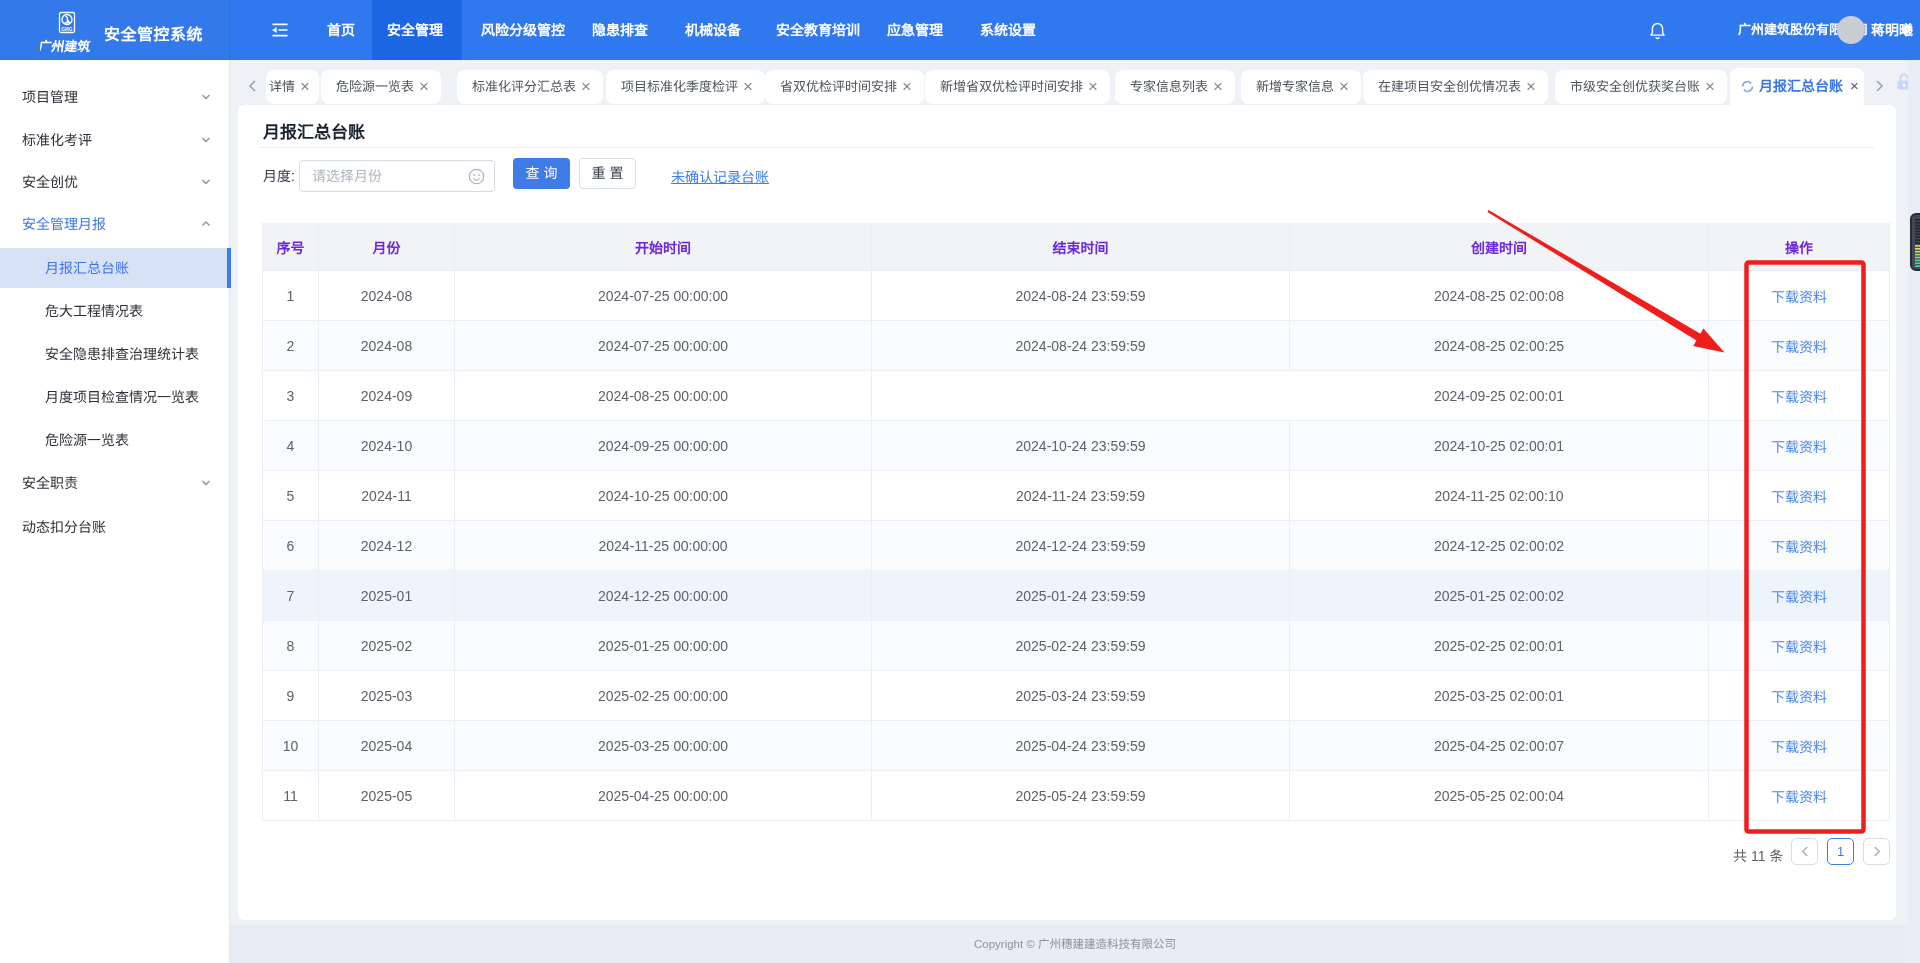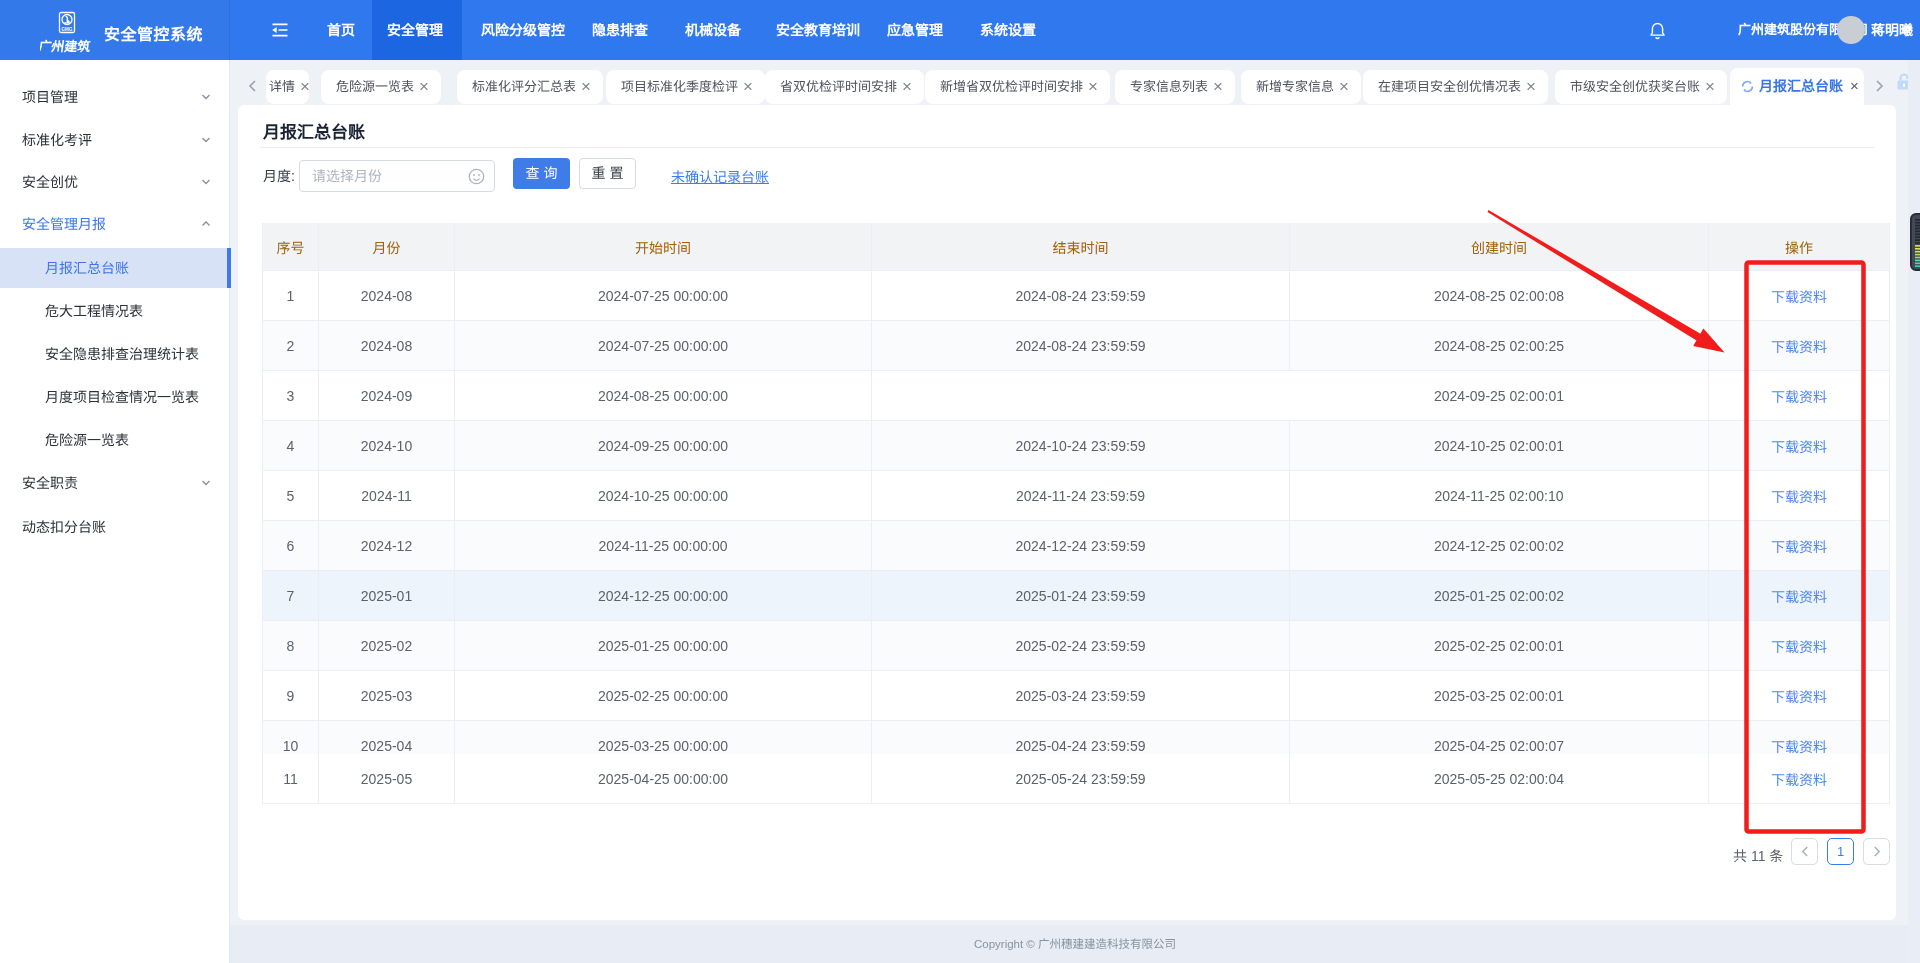--- a/index.html
+++ b/index.html
@@ -46,21 +46,21 @@
 .btnr{position:absolute;left:341px;top:53px;width:57px;height:31px;background:#fff;border:1px solid #d6dae1;border-radius:4px;
   color:#3a414c;font-size:14px;text-align:center;line-height:29px;letter-spacing:4px;text-indent:4px;}
 .lnk{position:absolute;left:433px;top:61px;font-size:14px;color:#3d7ef2;text-decoration:underline;}
 
 .tbl{position:absolute;left:24px;top:118px;width:1628px;}
 .trow{position:absolute;left:0;width:1628px;border-bottom:1px solid #ebeef5;}
 .th{height:48px;background:#f2f3f5;}
 .td{height:50px;background:#fff;}
 .cell{position:absolute;top:0;height:100%;display:flex;align-items:center;justify-content:center;
   font-size:14px;color:#5c6269;border-right:1px solid #ebeef5;}
-.th .cell{font-weight:normal;color:#a16207;}
+.th .cell{font-weight:bold;color:#6d28d9;}
 .c0{left:0;width:57px;border-left:1px solid #ebeef5;}
 .c1{left:57px;width:136px;}
 .c2{left:193px;width:417px;}
 .c3{left:610px;width:418px;}
 .c4{left:1028px;width:419px;}
 .c5{left:1447px;width:181px;}
 .dl{color:#4a86f0;}
 
 .pgtext{position:absolute;left:1495px;top:740px;font-size:14px;color:#5c6269;}
 .pgbtn{position:absolute;top:733px;width:27px;height:27px;border:1px solid #d8dce3;border-radius:5px;background:#fff;
@@ -175,21 +175,21 @@
   <div class="mitem" style="top:446px">
       <span class="lb">动态扣分台账</span>
     </div>
 </div>
 
 <div class="main">
   <div class="tabs">
     <svg style="position:absolute;left:18px;top:80px;top:20px" width="9" height="12" viewBox="0 0 9 12">
         <path d="M7 1 L2 6 L7 11" stroke="#9aa1ac" stroke-width="1.6" fill="none"></path>
       </svg>
-    <div class="tab" style="left:36px;width:43px"><span class="tx" style="padding-left:3px">详情</span><span class="cl" style="margin-right:0">×</span></div>
+    <div class="tab" style="left:36px;width:53px"><span class="tx" style="padding-left:3px">详情</span><span class="cl" style="margin-right:0">×</span></div>
     <div class="tab" style="left:91px"><span class="tx">危险源一览表</span><span class="cl">×</span></div>
     <div class="tab" style="left:227px"><span class="tx">标准化评分汇总表</span><span class="cl">×</span></div>
     <div class="tab" style="left:376px"><span class="tx">项目标准化季度检评</span><span class="cl">×</span></div>
     <div class="tab" style="left:535px"><span class="tx">省双优检评时间安排</span><span class="cl">×</span></div>
     <div class="tab" style="left:695px"><span class="tx">新增省双优检评时间安排</span><span class="cl">×</span></div>
     <div class="tab" style="left:885px"><span class="tx">专家信息列表</span><span class="cl">×</span></div>
     <div class="tab" style="left:1011px"><span class="tx">新增专家信息</span><span class="cl">×</span></div>
     <div class="tab" style="left:1133px"><span class="tx">在建项目安全创优情况表</span><span class="cl">×</span></div>
     <div class="tab" style="left:1325px"><span class="tx">市级安全创优获奖台账</span><span class="cl">×</span></div>
     <div class="tabact" style="left:1500px;width:134px">
@@ -305,21 +305,21 @@
           <div class="cell c5 dl">下载资料</div>
         </div>
       <div class="trow td" style="top:498px;background:#fafbfd">
           <div class="cell c0">10</div>
           <div class="cell c1">2025-04</div>
           <div class="cell c2">2025-03-25 00:00:00</div>
           <div class="cell c3">2025-04-24 23:59:59</div>
           <div class="cell c4">2025-04-25 02:00:07</div>
           <div class="cell c5 dl">下载资料</div>
         </div>
-      <div class="trow td" style="top:531px;background:#fff">
+      <div class="trow td" style="top:548px;background:#fff">
           <div class="cell c0">11</div>
           <div class="cell c1">2025-05</div>
           <div class="cell c2">2025-04-25 00:00:00</div>
           <div class="cell c3">2025-05-24 23:59:59</div>
           <div class="cell c4">2025-05-25 02:00:04</div>
           <div class="cell c5 dl">下载资料</div>
         </div>
     </div>
     <span class="pgtext">共 11 条</span>
     <div class="pgbtn" style="left:1553px"><svg style="margin-top:7px" width="8" height="11" viewBox="0 0 8 11">

